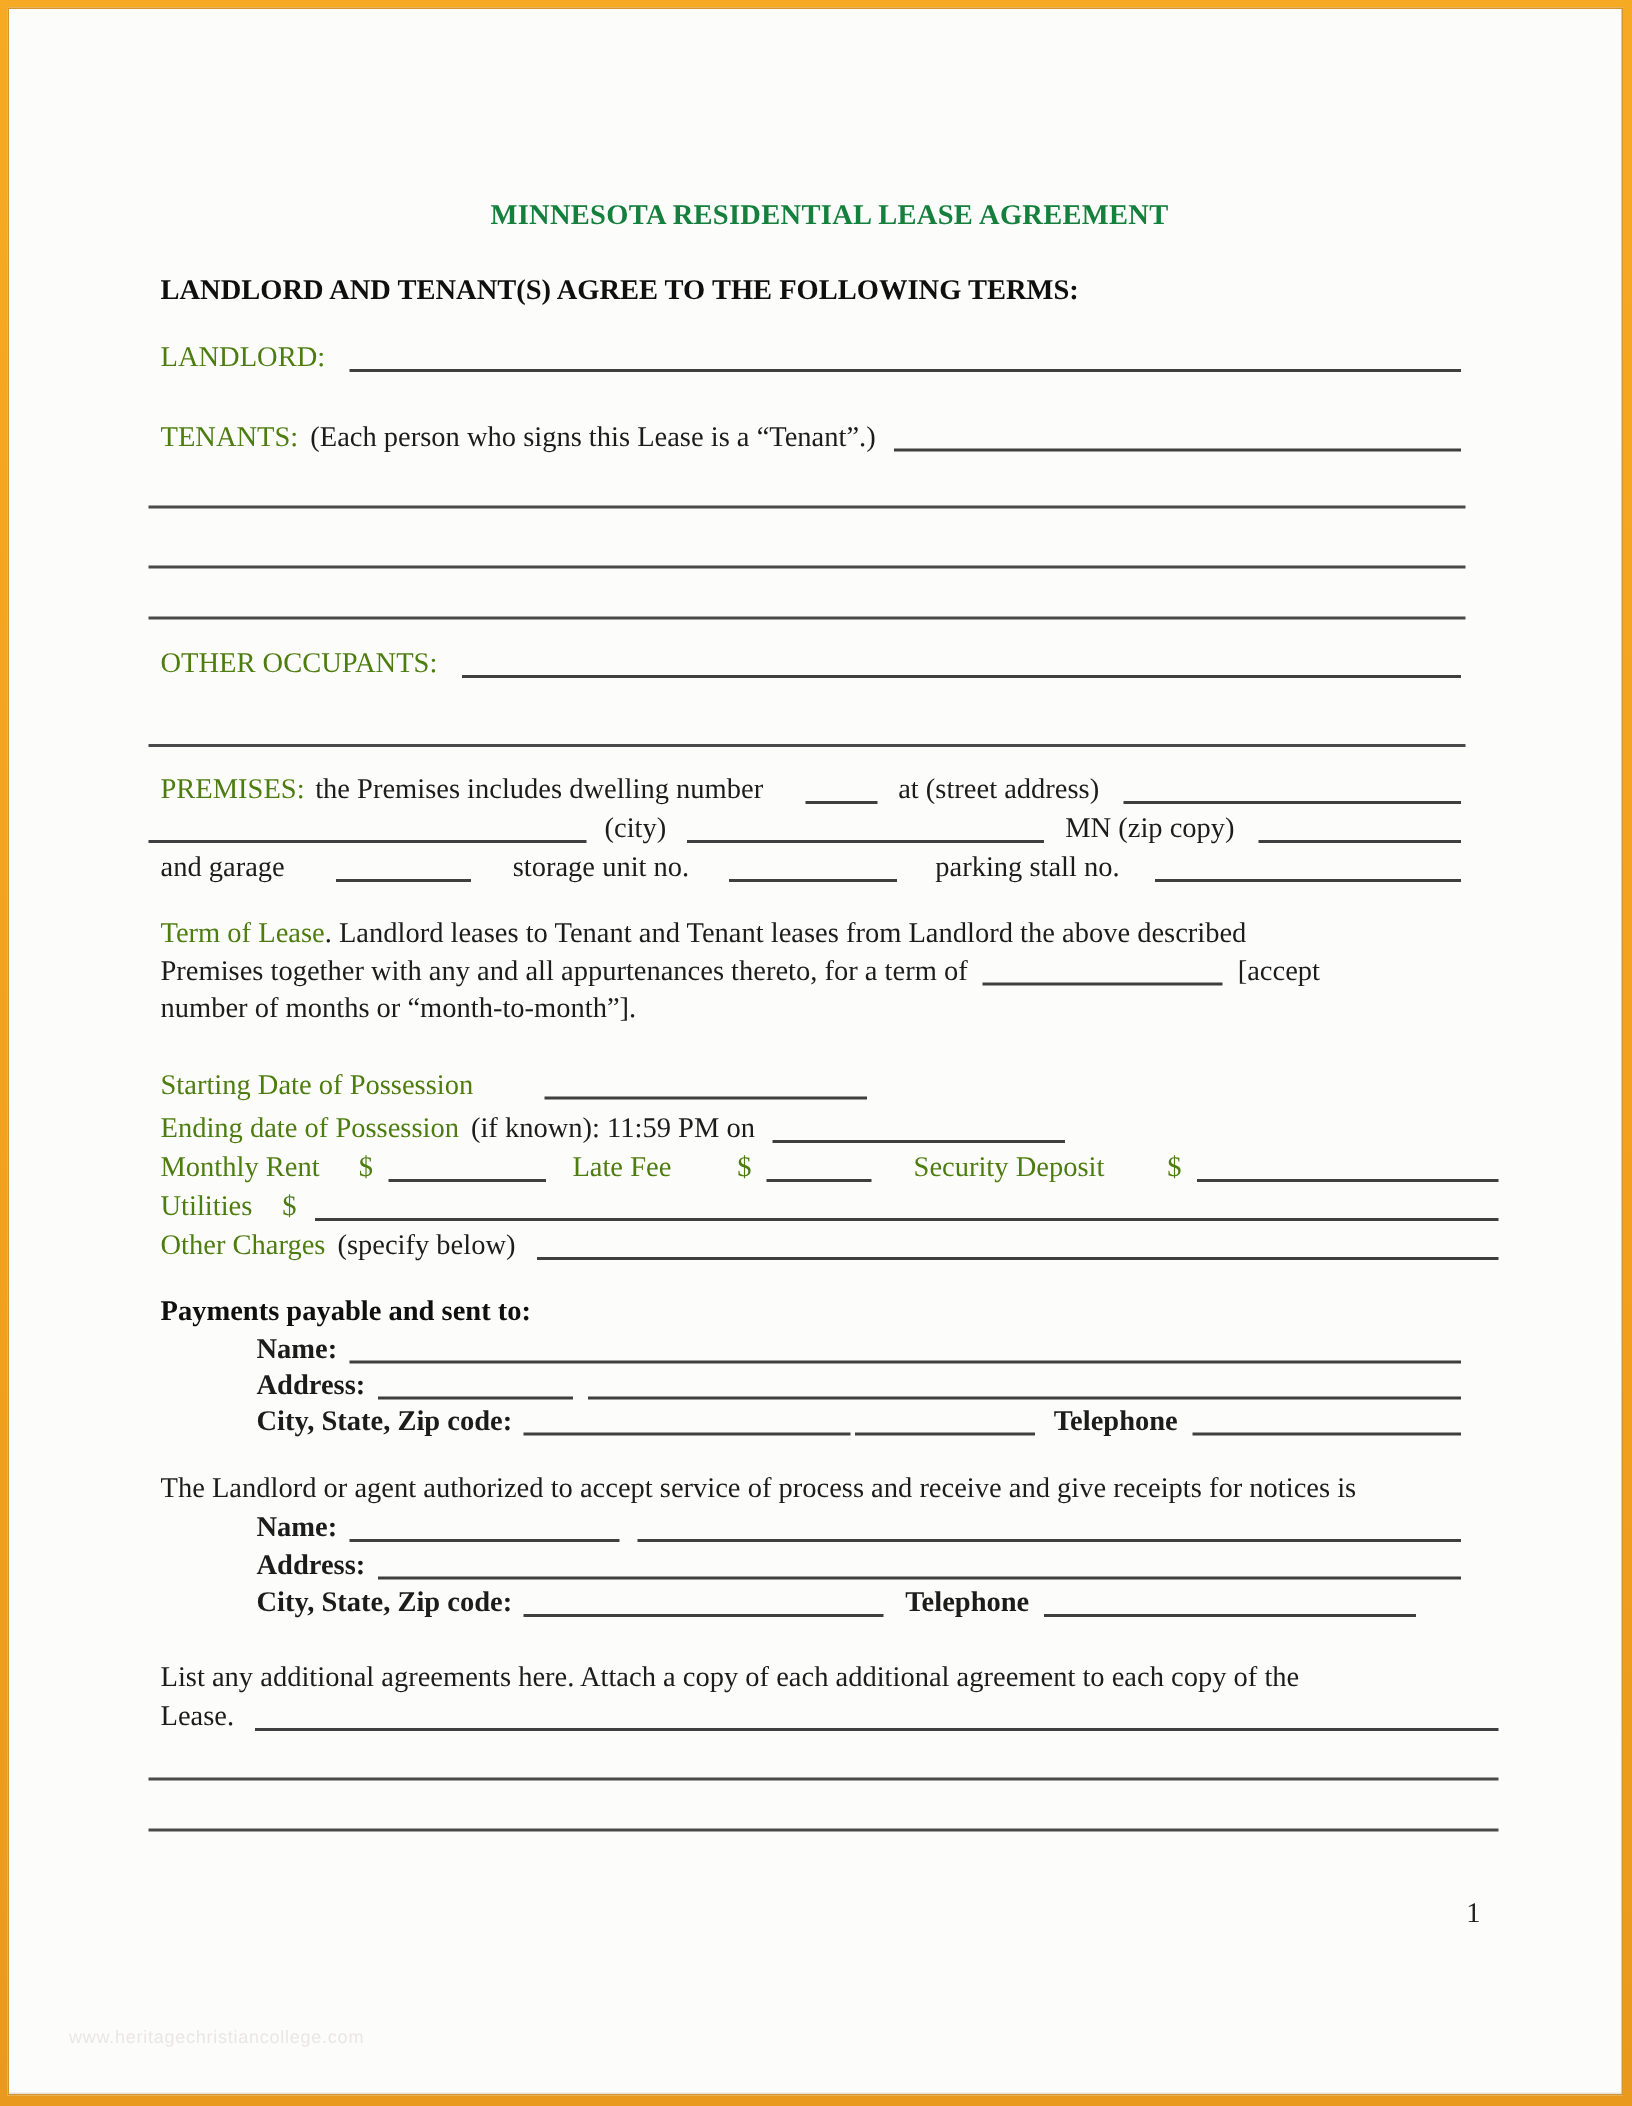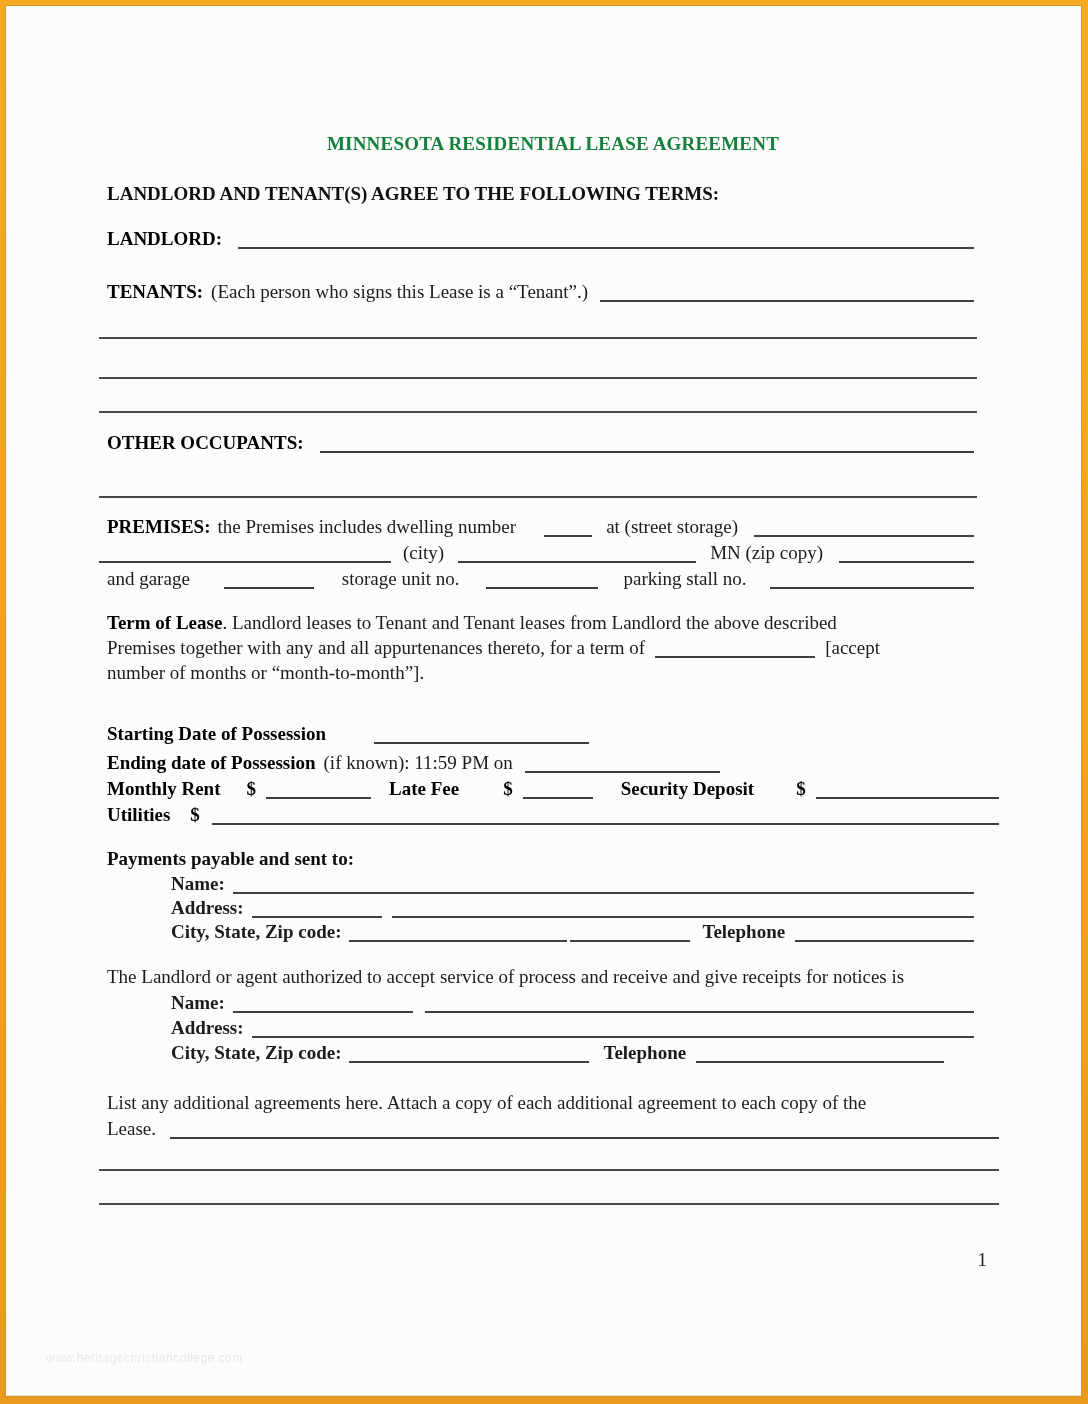--- a/index.html
+++ b/index.html
@@ -20,21 +20,21 @@
     border:1px solid #d8942a;
     box-shadow:inset 0 -1px 0 #e6e3da;
   }
   .doc {
     position:absolute; top:0; left:101px; width:892px;
     padding-top:125px;
     color:#1c1c1c;
     font-size:19px;
     line-height:26px;
   }
-  .b { font-weight:bold; color:#000000; }
+  .b { font-weight:normal; color:#4d7c0f; }
   .title {
     text-align:center; font-weight:bold; color:#15803d;
     letter-spacing:0.2px;
   }
   .h2 { font-weight:bold; color:#0f0f0f; margin-top:24px; }
   .row { display:flex; align-items:baseline; }
   .u {
     display:inline-block;
     height:0;
     border-bottom:2px solid #3f3f3f;
@@ -82,21 +82,21 @@
         <span class="u fill" style="margin-left:16px; margin-right:25px;"></span>
       </div>
 
       <div class="rule" style="margin-top:40px;"></div>
 
       <div style="margin-top:16px;text-align:right;">
         <div class="row">
           <span class="b">PREMISES:</span>
           <span style="margin-left:7px;">the Premises includes dwelling number</span>
           <span class="u" style="width:48px; margin-left:28px;"></span>
-          <span style="margin-left:14px;">at (street storage)</span>
+          <span style="margin-left:14px;">at (street address)</span>
           <span class="u fill" style="margin-left:16px; margin-right:25px;"></span>
         </div>
         <div class="row">
           <span class="u" style="width:292px; margin-left:-8px;"></span>
           <span style="margin-left:12px;">(city)</span>
           <span class="u" style="width:238px; margin-left:14px;"></span>
           <span style="margin-left:14px;">MN (zip copy)</span>
           <span class="u fill" style="margin-left:16px; margin-right:25px;"></span>
         </div>
         <div class="row">
@@ -114,21 +114,21 @@
           <span class="b">Term of Lease</span><span>.  Landlord leases to Tenant and Tenant leases from Landlord the above described</span>
         </div>
         <div class="row">
           <span>Premises together with any and all appurtenances thereto, for a term of</span>
           <span class="u" style="width:160px; margin-left:10px;"></span>
           <span style="margin-left:10px;">[accept</span>
         </div>
         <div>number of months or “month-to-month”].</div>
       </div>
 
-      <div class="row" style="margin-top:36px;">
+      <div class="row" style="margin-top:26px;">
         <span class="b">Starting Date of Possession</span>
         <span class="u" style="width:215px; margin-left:48px;"></span>
       </div>
 
       <div class="row" style="margin-top:3px;">
         <span class="b">Ending date of Possession</span>
         <span style="margin-left:8px;">(if known): 11:59 PM on</span>
         <span class="u" style="width:195px; margin-left:12px;"></span>
       </div>
 
@@ -143,20 +143,25 @@
         <span class="b" style="margin-left:42px;">$</span>
         <span class="u fill" style="margin-left:10px;"></span>
       </div>
 
       <div class="row">
         <span class="b">Utilities</span>
         <span class="b" style="margin-left:20px;">$</span>
         <span class="u fill" style="margin-left:12px;"></span>
       </div>
 
+      <div class="row">
+        <span class="b">Other Charges</span>
+        <span style="margin-left:8px;">(specify below)</span>
+        <span class="u fill" style="margin-left:14px;"></span>
+      </div>
 
       <div class="h2" style="margin-top:18px;">Payments payable and sent to:</div>
 
 
       <div style="line-height:24px;">
         <div class="row indent">
           <span>Name:</span>
           <span class="u fill" style="margin-left:8px; margin-right:25px;"></span>
         </div>
         <div class="row indent">

